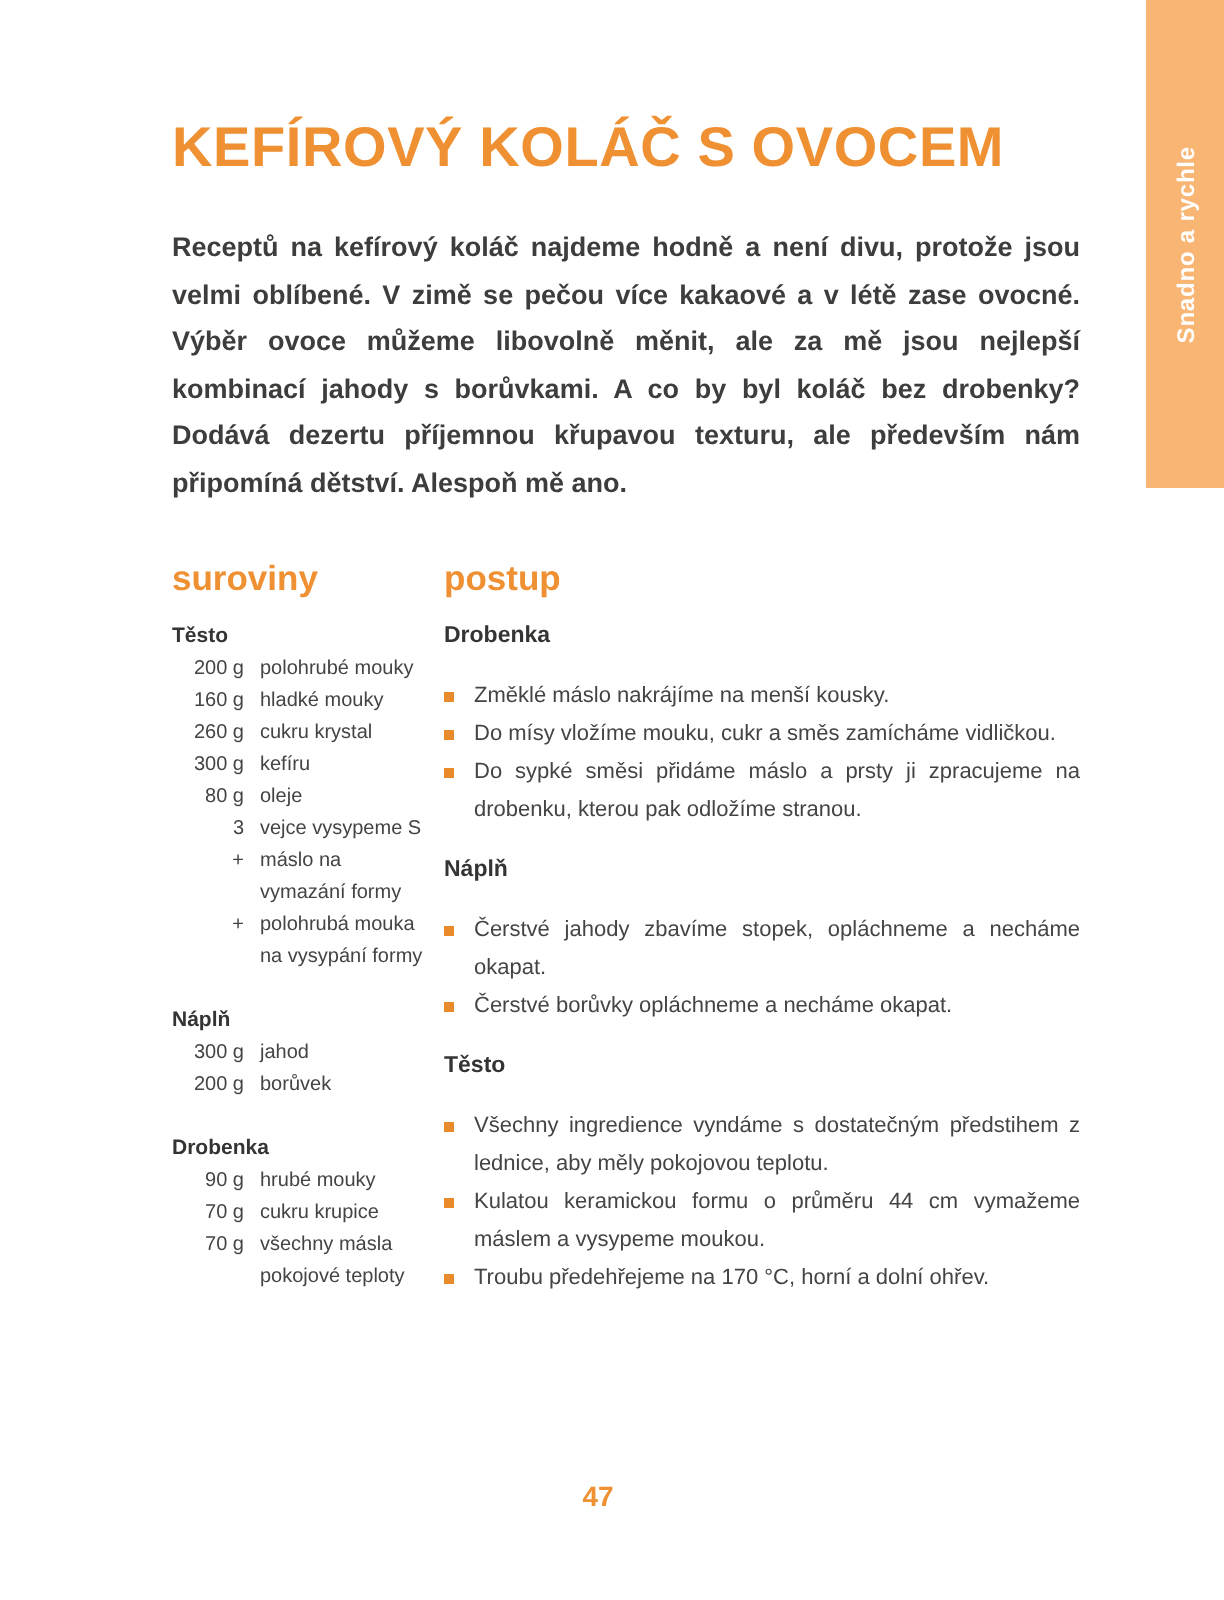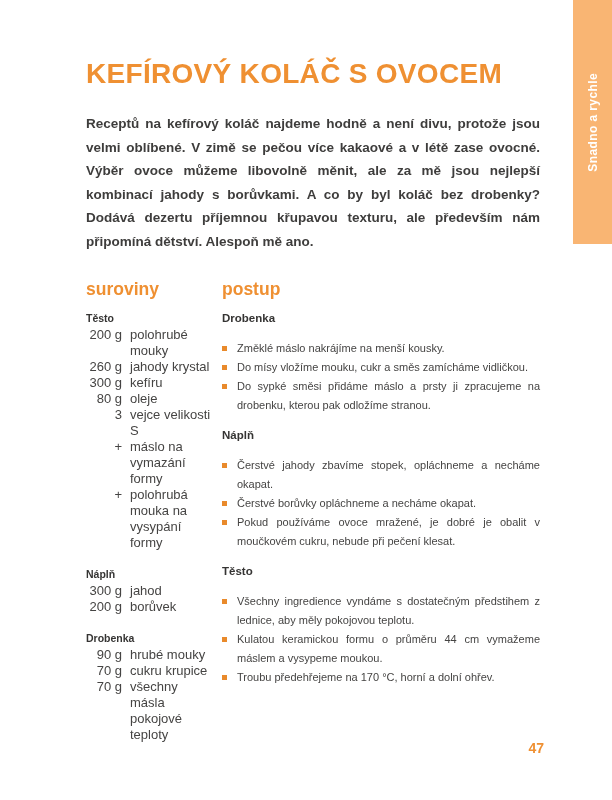--- a/index.html
+++ b/index.html
@@ -82,21 +82,21 @@
   .ing-section { margin-bottom: 16px; }
   .ing-title {
     font-size: 10.5px;
     line-height: 14px;
     font-weight: 700;
     color: #353433;
     margin: 0 0 2px 0;
   }
   .ing-row {
     display: flex;
-    font-size: 13px;
+    font-size: 10px;
     line-height: 16px;
     color: #454443;
   }
   .ing-amount {
     width: 36px;
     flex-shrink: 0;
     text-align: right;
   }
   .ing-item {
     margin-left: 8px;
@@ -131,24 +131,24 @@
     left: 0;
     top: 6.5px;
     width: 5px;
     height: 5px;
     background: #e98a2b;
   }
   .step-gap { margin-top: 10px; }
 
   .page-number {
     position: absolute;
-    left: 90px;
+    left: 72px;
     top: 740px;
     width: 454px;
-    text-align: right;
+    text-align: center;
     color: #ef9032;
     font-size: 14px;
     font-weight: 700;
   }
 </style>
 </head>
 <body>
 
 <div class="page">
 
@@ -167,34 +167,38 @@
       <div class="col-ingredients">
         <h2 class="col-heading">suroviny</h2>
 
         <div class="ing-section">
           <h3 class="ing-title">Těsto</h3>
           <div class="ing-row">
             <span class="ing-amount">200 g</span>
             <span class="ing-item">polohrubé mouky</span>
           </div>
           <div class="ing-row">
+            <span class="ing-amount">160 g</span>
+            <span class="ing-item">hladké mouky</span>
+          </div>
+          <div class="ing-row">
             <span class="ing-amount">260 g</span>
-            <span class="ing-item">jahody krystal</span>
+            <span class="ing-item">cukru krystal</span>
           </div>
           <div class="ing-row">
             <span class="ing-amount">300 g</span>
             <span class="ing-item">kefíru</span>
           </div>
           <div class="ing-row">
             <span class="ing-amount">80 g</span>
             <span class="ing-item">oleje</span>
           </div>
           <div class="ing-row">
             <span class="ing-amount">3</span>
-            <span class="ing-item">vejce velikosti S</span>
+            <span class="ing-item">vejce vysypeme S</span>
           </div>
           <div class="ing-row">
             <span class="ing-amount">+</span>
             <span class="ing-item">máslo na vymazání formy</span>
           </div>
           <div class="ing-row">
             <span class="ing-amount">+</span>
             <span class="ing-item">polohrubá mouka na vysypání formy</span>
           </div>
         </div>
@@ -238,21 +242,20 @@
             <li class="step">Do mísy vložíme mouku, cukr a směs zamícháme vidličkou.</li>
             <li class="step">Do sypké směsi přidáme máslo a prsty ji zpracujeme na drobenku, kterou pak odložíme stranou.</li>
           </ul>
         </div>
 
         <div class="step-section">
           <h3 class="step-title">Náplň</h3>
           <ul class="steps">
             <li class="step">Čerstvé jahody zbavíme stopek, opláchneme a necháme okapat.</li>
             <li class="step">Čerstvé borůvky opláchneme a necháme okapat.</li>
-            <li class="step">Pokud používáme ovoce mražené, je dobré je obalit v moučkovém cukru, nebude při pečení klesat.</li>
           </ul>
         </div>
 
         <div class="step-section">
           <h3 class="step-title">Těsto</h3>
           <ul class="steps">
             <li class="step">Všechny ingredience vyndáme s dostatečným předstihem z lednice, aby měly pokojovou teplotu.</li>
             <li class="step">Kulatou keramickou formu o průměru 44 cm vymažeme máslem a vysypeme moukou.</li>
             <li class="step">Troubu předehřejeme na 170 °C, horní a dolní ohřev.</li>
           </ul>

